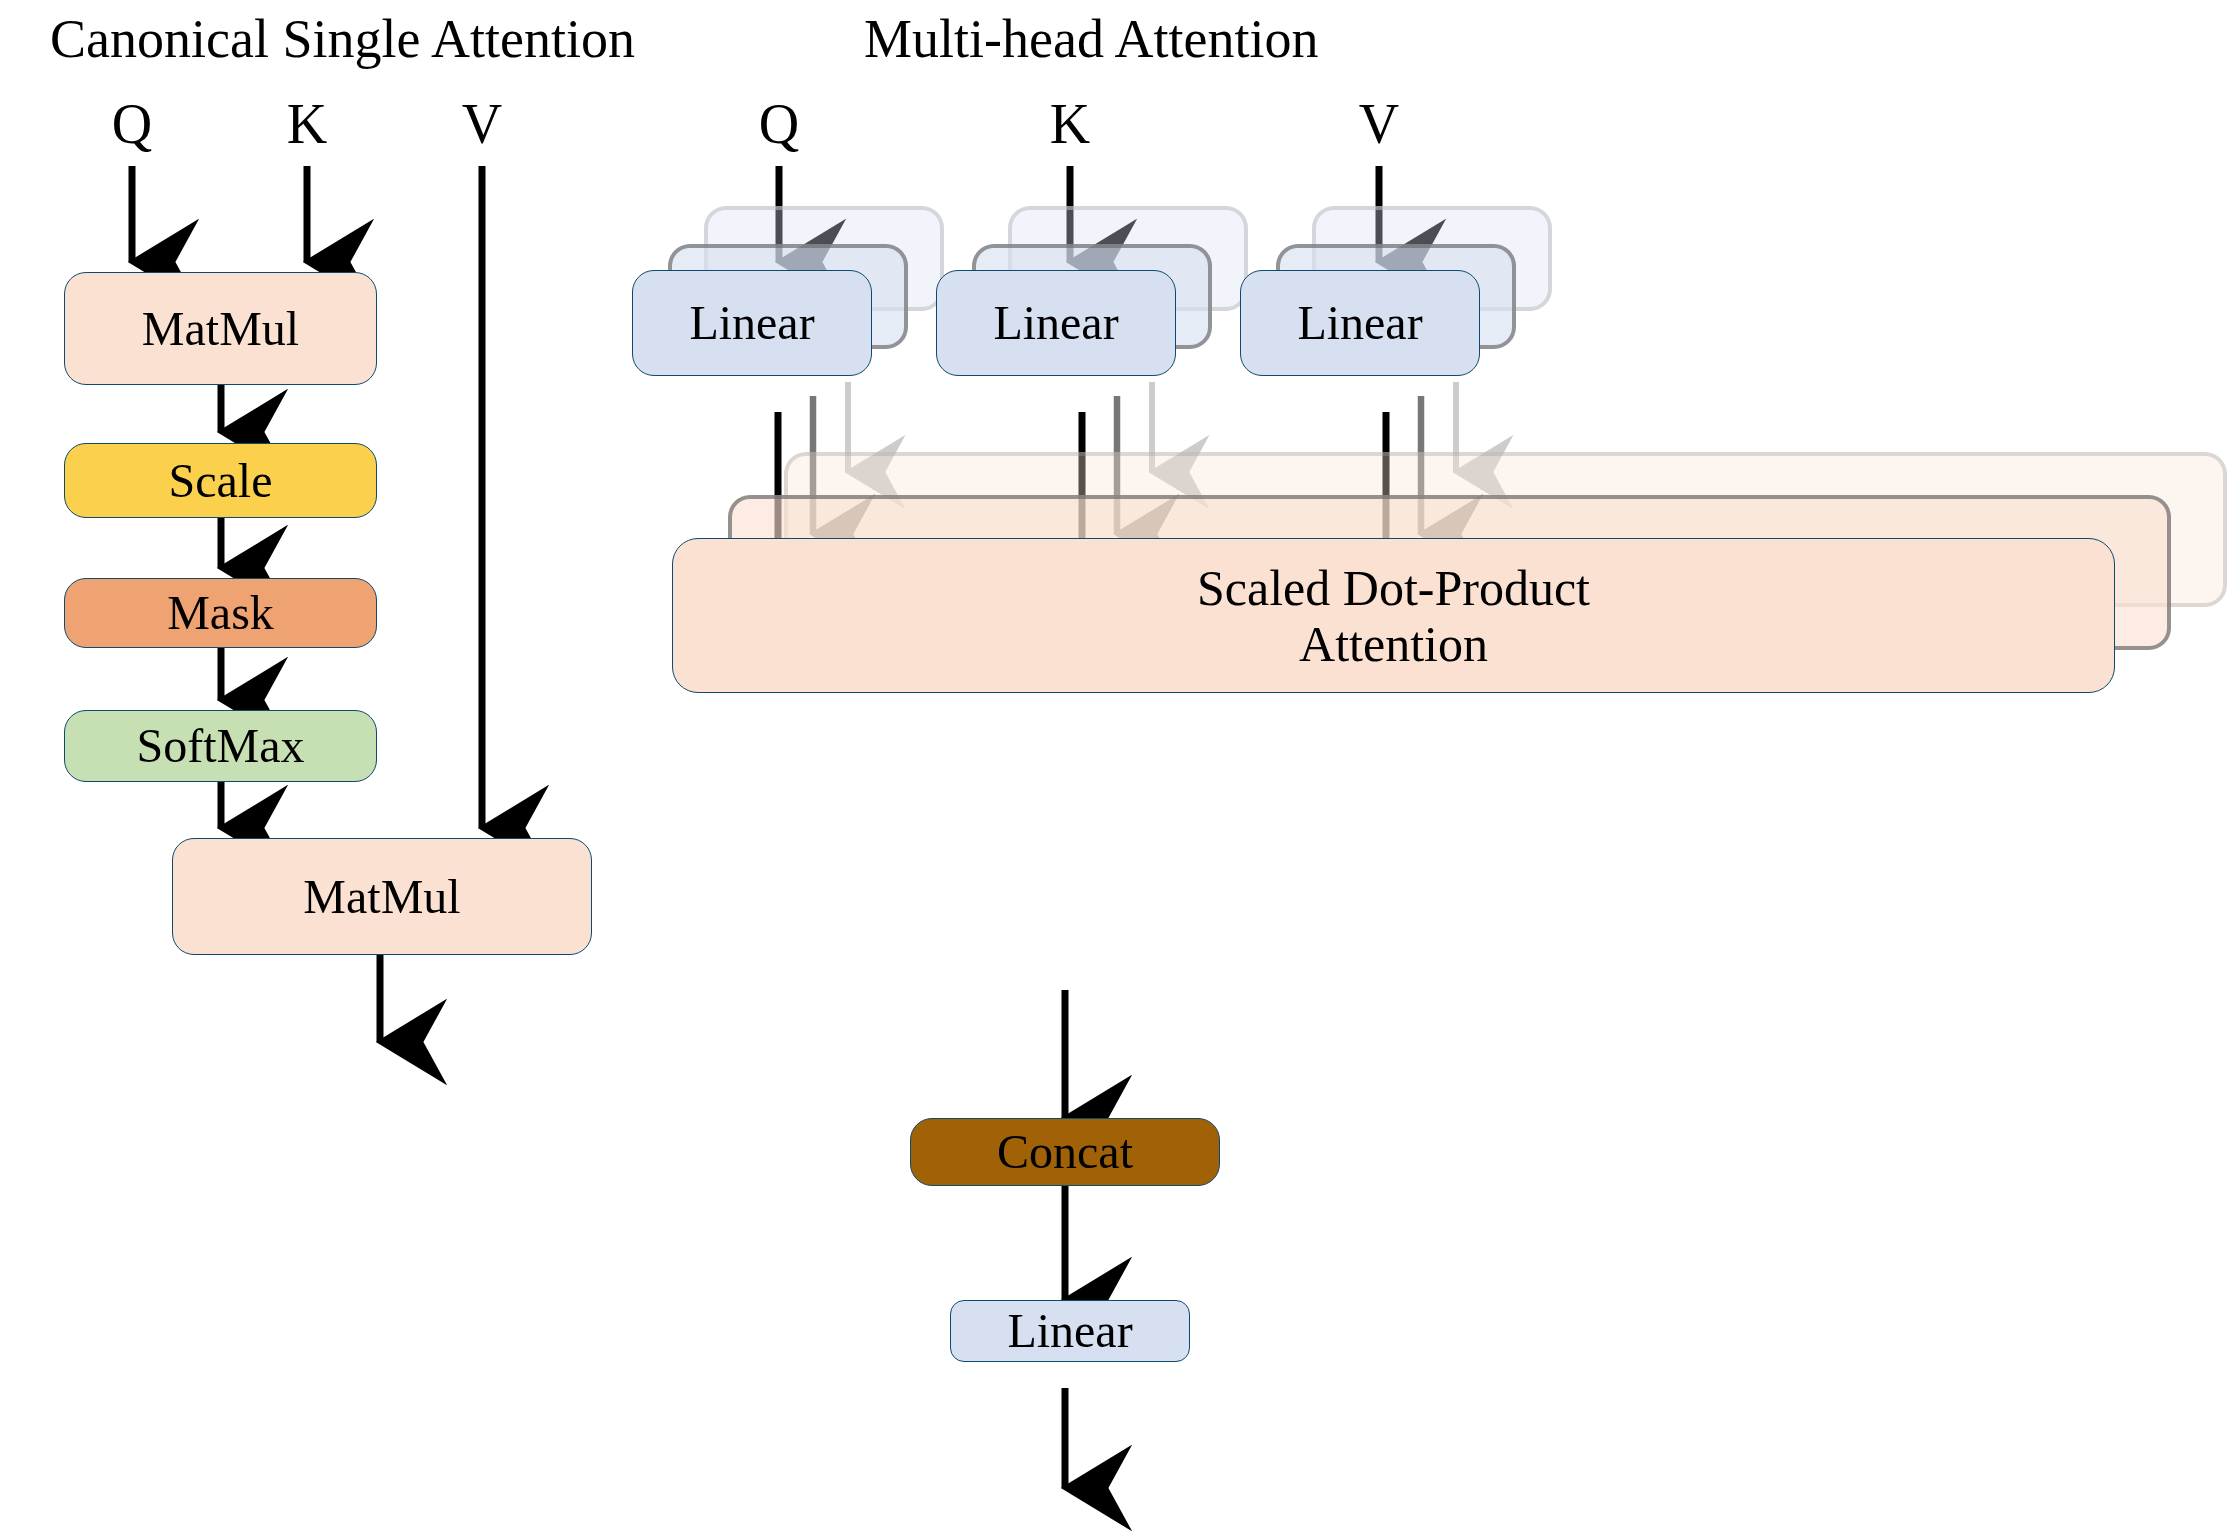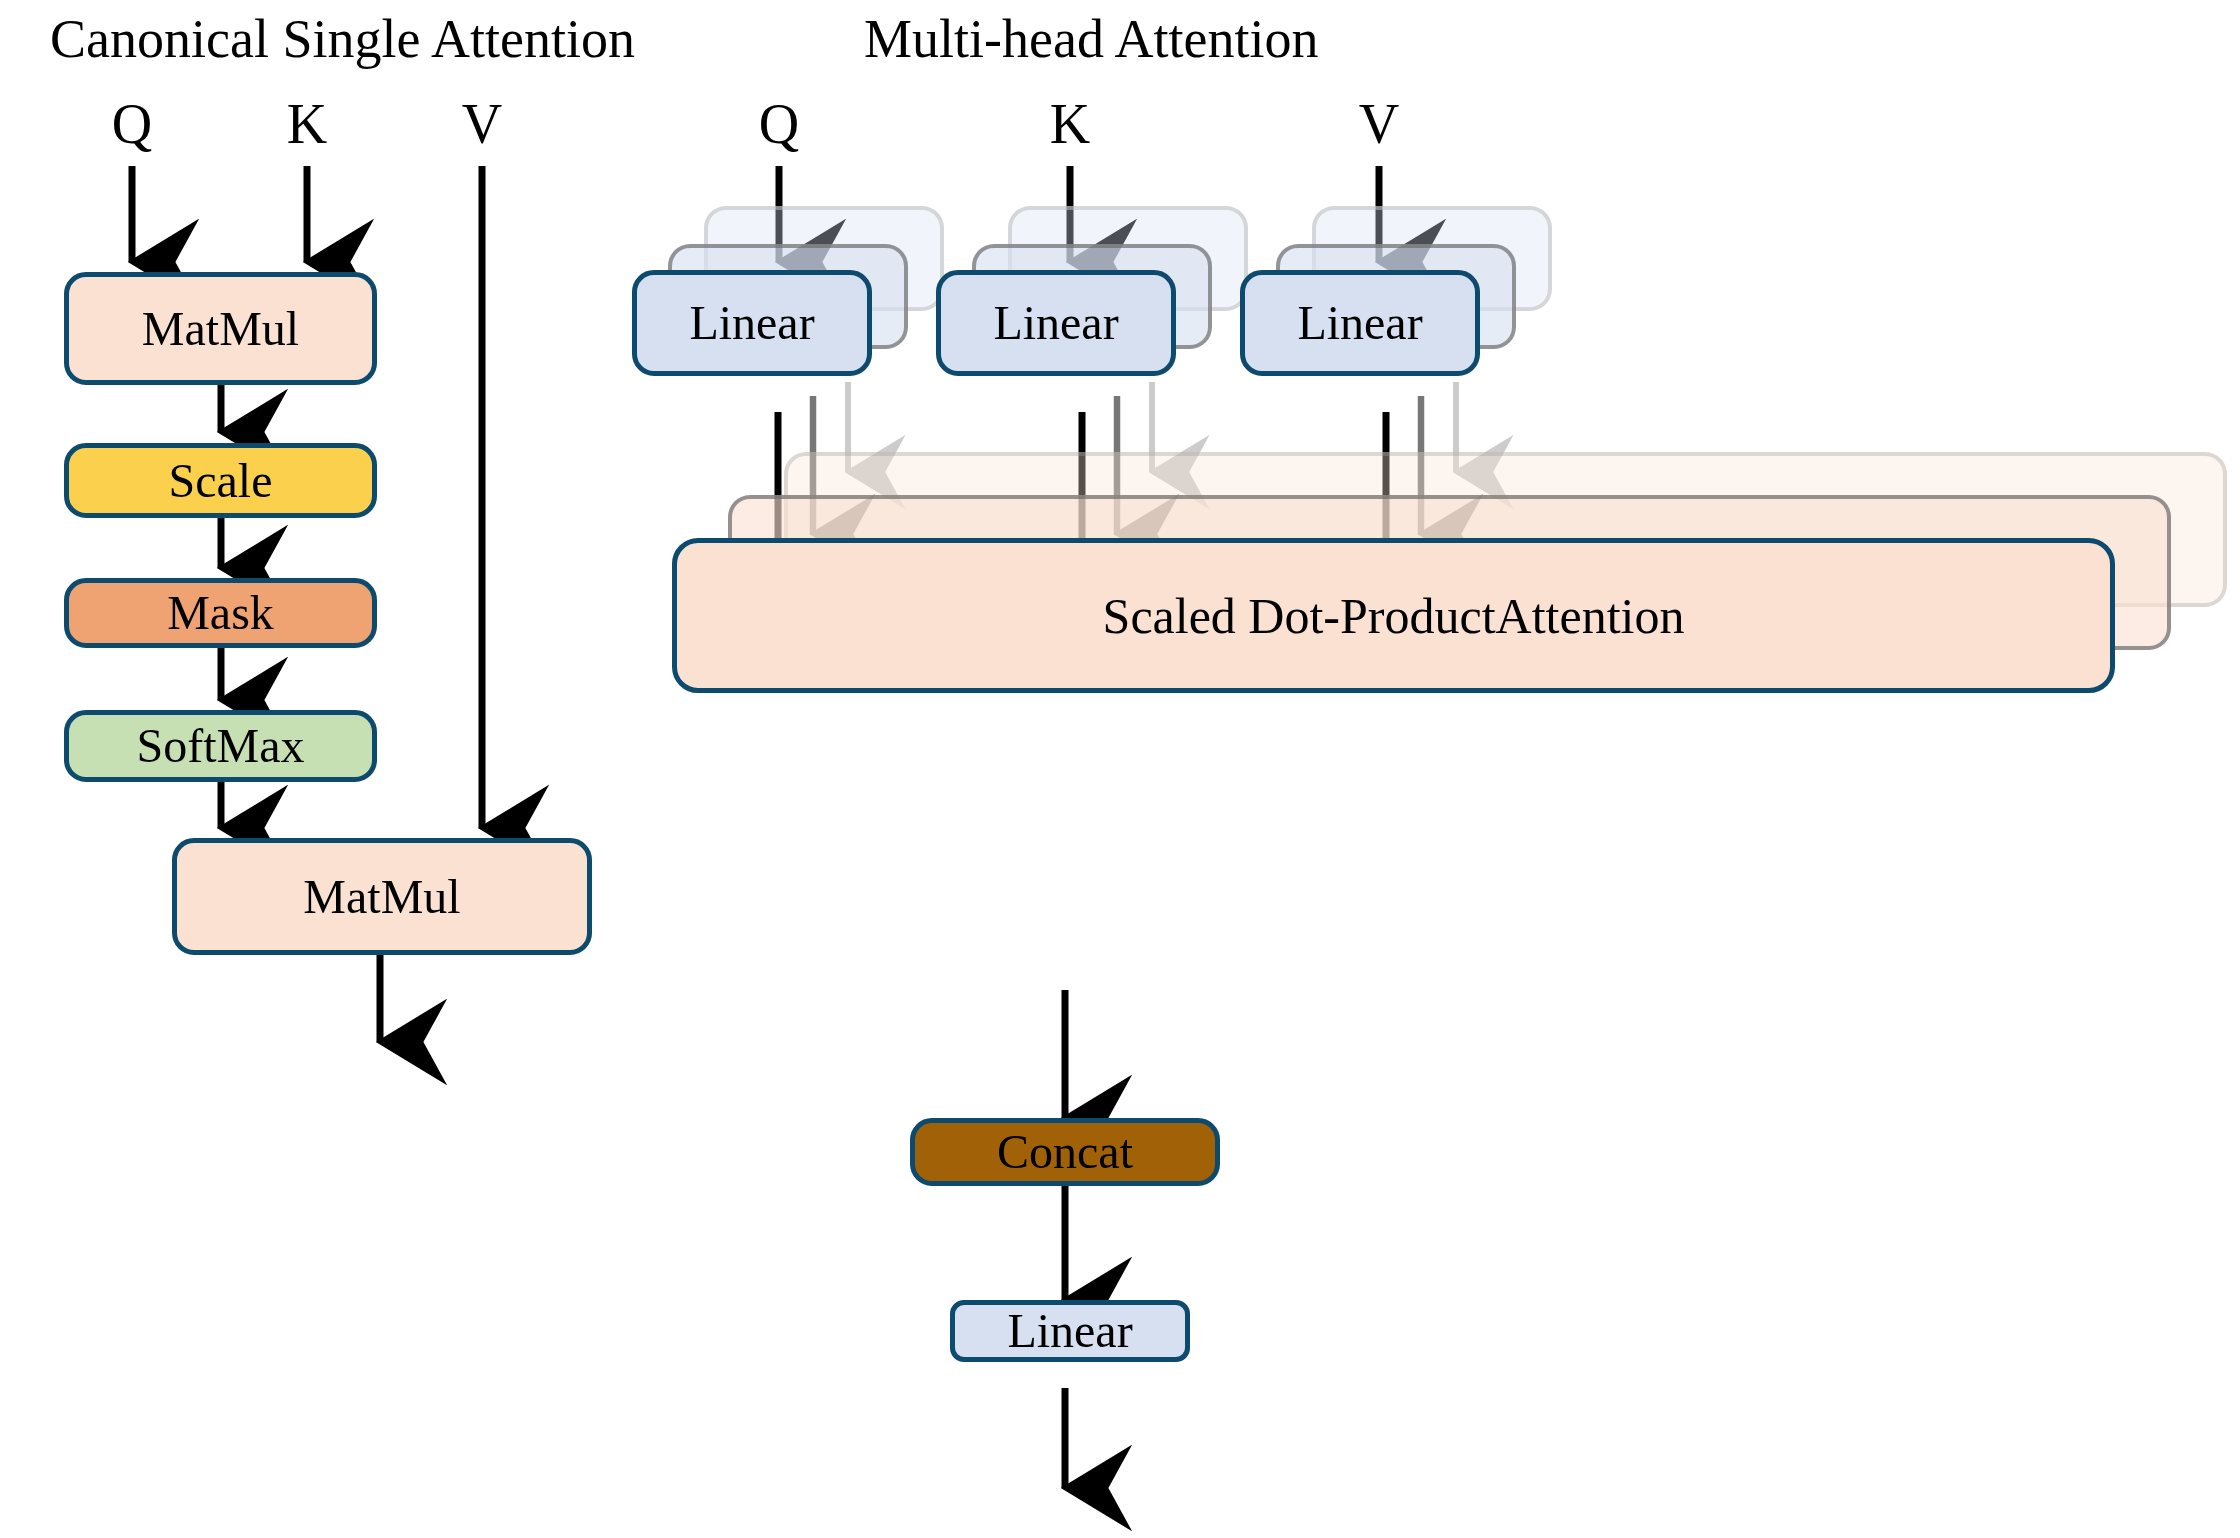--- a/index.html
+++ b/index.html
@@ -4,21 +4,21 @@
 <style>
   html,body{margin:0;padding:0;background:#fff;}
   body{width:2240px;height:1538px;position:relative;overflow:hidden;
        font-family:"Liberation Serif","DejaVu Serif",serif;color:#000;}
   .stage{position:absolute;left:0;top:0;width:2240px;height:1538px;margin-left:22px;}
   svg.layer{position:absolute;left:0;top:0;width:2240px;height:1538px;overflow:visible;}
   .panel-title{position:absolute;font-size:54px;line-height:1;white-space:nowrap;}
   .io-label{position:absolute;font-size:56px;line-height:1;white-space:nowrap;text-align:center;}
   .node{position:absolute;box-sizing:border-box;display:flex;align-items:center;
         justify-content:center;text-align:center;border-radius:22px;
-        border:5px solid #0c4a6e;font-size:48px;line-height:1.12;}
+        border:1px solid #0c4a6e;font-size:48px;line-height:1.12;}
   .node.nb{border-radius:26px;}
   .ghost{position:absolute;box-sizing:border-box;border-radius:22px;}
   .sdpa{font-size:50px;}
 </style>
 </head>
 <body>
 
 <div class="stage">
 
   <svg class="layer" viewBox="0 0 2240 1538">
@@ -114,21 +114,21 @@
   <div class="ghost" style="left:1290px;top:206px;width:240px;height:105px;
        background:rgba(214,224,240,0.35);border:4px solid rgba(190,190,190,0.55);"></div>
   <div class="ghost" style="left:1254px;top:244px;width:240px;height:105px;
        background:rgba(214,224,240,0.62);border:4px solid rgba(110,110,110,0.7);"></div>
 
   <div class="node" style="left:610px;top:270px;width:240px;height:106px;background:#D6E0F0;">Linear</div>
   <div class="node" style="left:914px;top:270px;width:240px;height:106px;background:#D6E0F0;">Linear</div>
   <div class="node" style="left:1218px;top:270px;width:240px;height:106px;background:#D6E0F0;">Linear</div>
 
   <div class="node nb sdpa" style="left:650px;top:538px;width:1443px;height:155px;
-       background:#FAE1D2;flex-direction:row;">
+       background:#FAE1D2;flex-direction:column;">
     <span>Scaled Dot-Product</span>
     <span>Attention</span>
   </div>
 
   <div class="node" style="left:888px;top:1118px;width:310px;height:68px;background:#a16207;">Concat</div>
   <div class="node" style="left:928px;top:1300px;width:240px;height:62px;background:#D6E0F0;border-radius:14px;">Linear</div>
 
 </div>
 
 </body></html>

